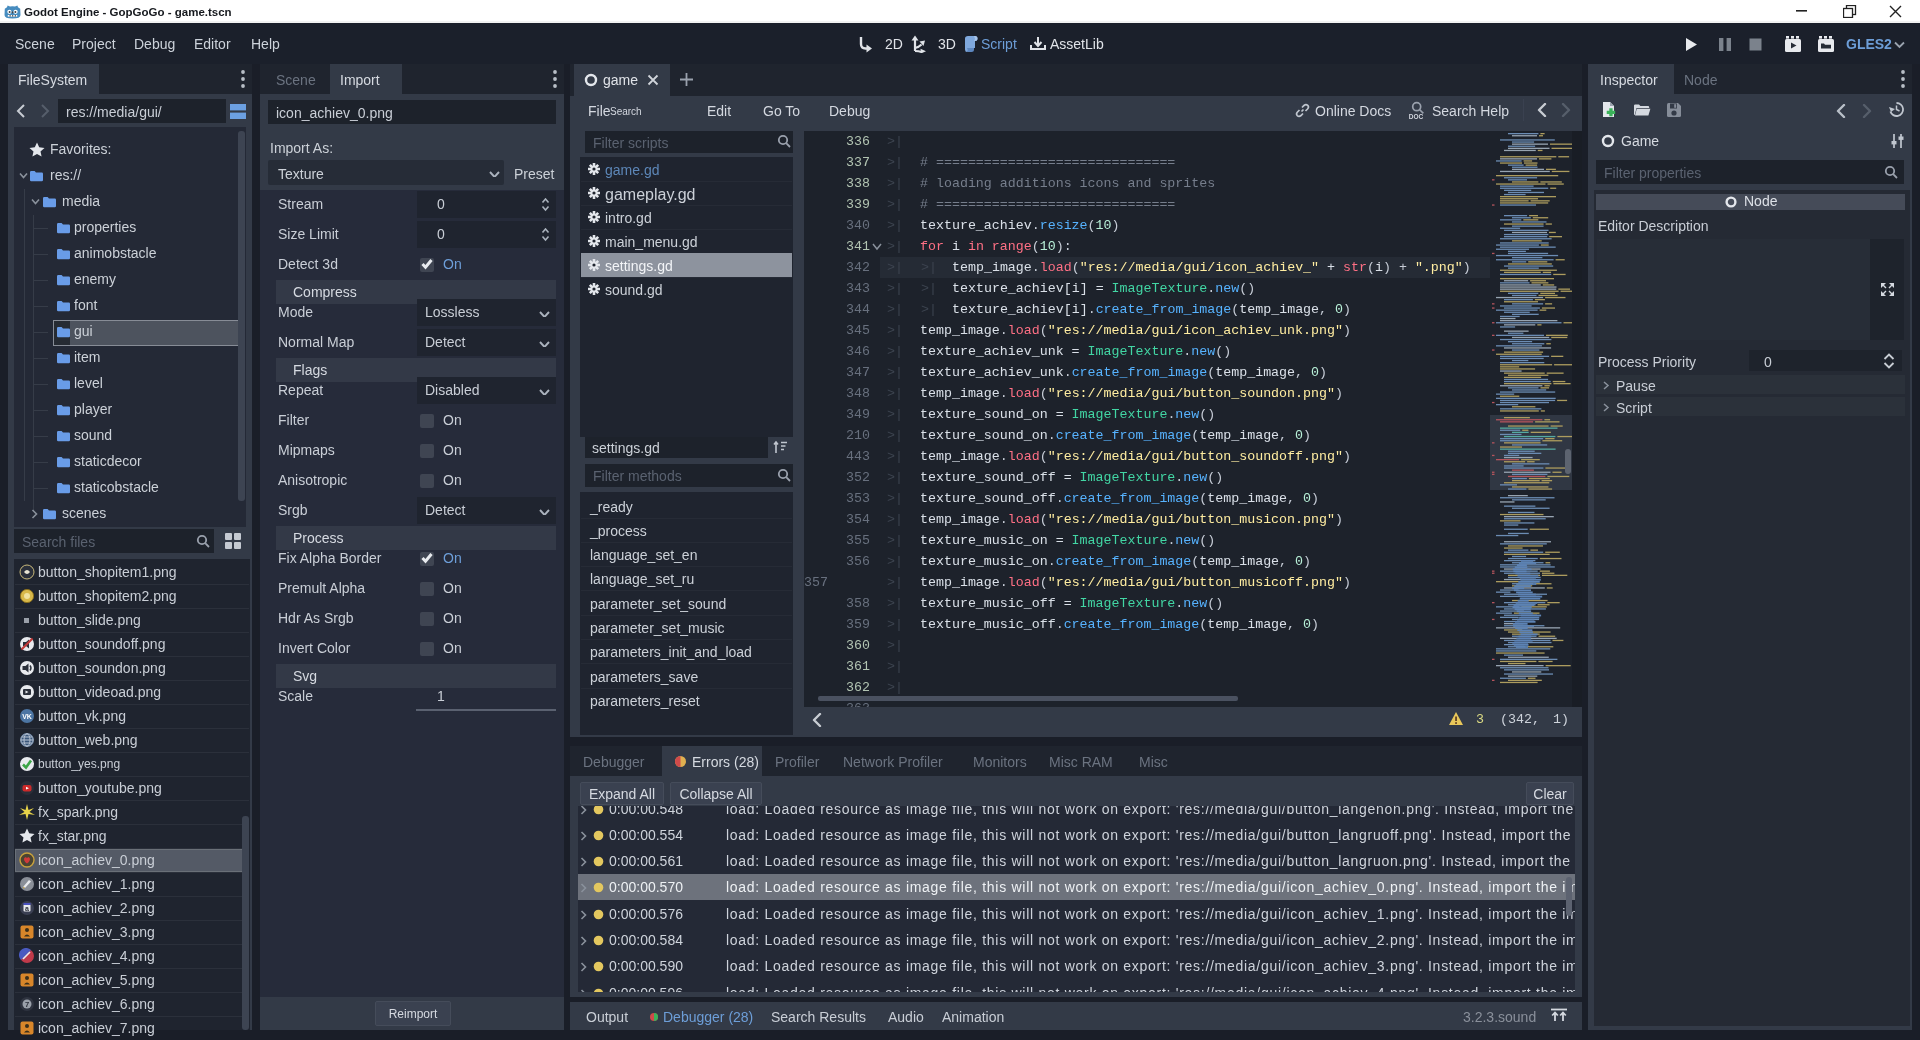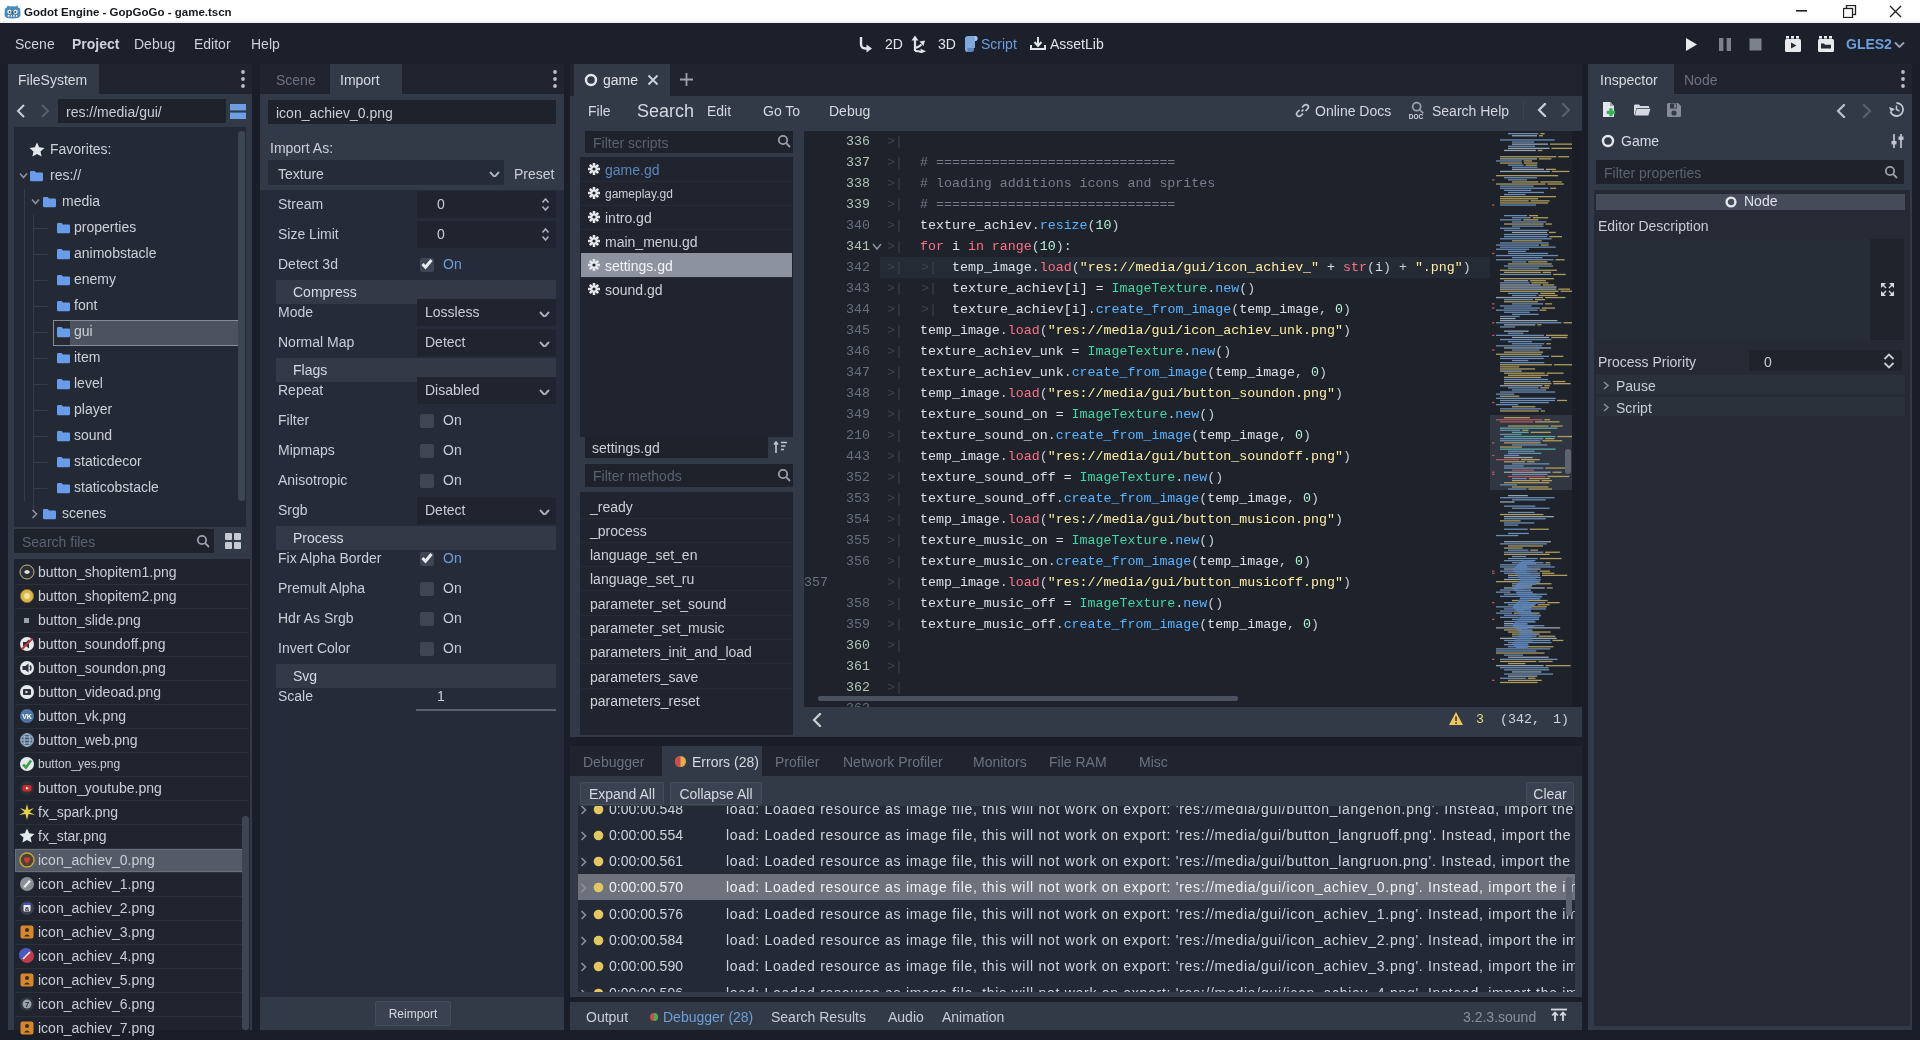--- a/index.html
+++ b/index.html
@@ -28,21 +28,21 @@
   </svg>
 <svg class="a" style="left:1843px;top:5px;" width="14" height="13" viewBox="0 0 14 13">
     <rect x="3.5" y="0.5" width="9" height="9" fill="none" stroke="#222" stroke-width="1.3"></rect>
     <rect x="0.5" y="3.5" width="9" height="9" fill="#fff" stroke="#222" stroke-width="1.3"></rect>
   </svg>
 <svg class="a" style="left:1889px;top:5px;" width="14" height="13" viewBox="0 0 14 13">
     <path d="M1 1 L12 12 M12 1 L1 12" stroke="#222" stroke-width="1.4"></path>
   </svg>
 <div class="a" style="left:0px;top:23px;width:1920px;height:41px;background:#1b202b;"></div>
 <div class="a" style="left:15px;top:35px;font-size:14px;line-height:19px;color:#ccd2da;font-weight:400;white-space:pre;">Scene</div>
-<div class="a" style="left:72px;top:35px;font-size:14px;line-height:19px;color:#ccd2da;font-weight:700;white-space:pre;">Project</div>
+<div class="a" style="left:72px;top:35px;font-size:14px;line-height:19px;color:#ccd2da;font-weight:400;white-space:pre;">Project</div>
 <div class="a" style="left:134px;top:35px;font-size:14px;line-height:19px;color:#ccd2da;font-weight:400;white-space:pre;">Debug</div>
 <div class="a" style="left:194px;top:35px;font-size:14px;line-height:19px;color:#ccd2da;font-weight:400;white-space:pre;">Editor</div>
 <div class="a" style="left:251px;top:35px;font-size:14px;line-height:19px;color:#ccd2da;font-weight:400;white-space:pre;">Help</div>
 <svg class="a" style="left:857px;top:36px;" width="18" height="17" viewBox="0 0 18 17">
     <path d="M4 1 L4 8 Q4 12.5 8.5 12.5 L10 12.5" fill="none" stroke="#e0e3e8" stroke-width="2.4"></path>
 <path d="M9.5 8.5 L15 12.5 L9.5 16.5 Z" fill="#e0e3e8"></path>
   </svg>
 <div class="a" style="left:885px;top:35px;font-size:14px;line-height:19px;color:#e0e3e8;font-weight:400;white-space:pre;">2D</div>
 <svg class="a" style="left:910px;top:35px;" width="19" height="18" viewBox="0 0 19 18">
     <path d="M5 16 L5 4" stroke="#e0e3e8" stroke-width="2.2"></path>
@@ -489,21 +489,21 @@
     <circle cx="7" cy="7" r="5" fill="none" stroke="#e4e7ec" stroke-width="2.4"></circle>
   </svg>
 <div class="a" style="left:603px;top:71px;font-size:14px;line-height:19px;color:#e0e3e8;font-weight:400;white-space:pre;">game</div>
 <svg class="a" style="left:647px;top:74px;" width="12" height="12" viewBox="0 0 12 12">
     <path d="M1.5 1.5 L10.5 10.5 M10.5 1.5 L1.5 10.5" stroke="#d0d4da" stroke-width="1.8"></path>
   </svg>
 <svg class="a" style="left:679px;top:72px;" width="15" height="15" viewBox="0 0 15 15">
     <path d="M7.5 1 L7.5 14 M1 7.5 L14 7.5" stroke="#9aa1ad" stroke-width="1.8"></path>
   </svg>
 <div class="a" style="left:588px;top:102px;font-size:14px;line-height:19px;color:#d4d8e0;font-weight:400;white-space:pre;">File</div>
-<div class="a" style="left:637px;top:102px;font-size:18px;line-height:19px;color:#d4d8e0;font-weight:400;white-space:pre;">Search</div>
+<div class="a" style="left:610px;top:102px;font-size:10px;line-height:19px;color:#d4d8e0;font-weight:400;white-space:pre;">Search</div>
 <div class="a" style="left:707px;top:102px;font-size:14px;line-height:19px;color:#d4d8e0;font-weight:400;white-space:pre;">Edit</div>
 <div class="a" style="left:763px;top:102px;font-size:14px;line-height:19px;color:#d4d8e0;font-weight:400;white-space:pre;">Go To</div>
 <div class="a" style="left:829px;top:102px;font-size:14px;line-height:19px;color:#d4d8e0;font-weight:400;white-space:pre;">Debug</div>
 <svg class="a" style="left:1295px;top:103px;" width="15" height="15" viewBox="0 0 15 15">
     <g stroke="#c0c6cf" stroke-width="1.7" fill="none">
       <path d="M6.5 8.5 L8.5 6.5"></path>
       <path d="M7 4.5 L9 2.5 Q11 0.8 12.7 2.4 Q14.3 4 12.5 6 L10.5 8"></path>
       <path d="M8 10.5 L6 12.5 Q4 14.2 2.3 12.6 Q0.7 11 2.5 9 L4.5 7"></path>
     </g>
   </svg>
@@ -527,21 +527,21 @@
   </svg>
 <div class="a" style="left:580px;top:157px;width:213px;height:280px;background:#1f242f;"></div>
 <svg class="a" style="left:587px;top:162px;" width="14" height="14">
     <use href="#gear"></use>
   </svg>
 <div class="a" style="left:605px;top:161px;font-size:14px;line-height:19px;color:#5d87b8;font-weight:400;white-space:pre;">game.gd</div>
 <div class="a" style="left:581px;top:181px;width:211px;height:1px;background:#262b36;"></div>
 <svg class="a" style="left:587px;top:186px;" width="14" height="14">
     <use href="#gear"></use>
   </svg>
-<div class="a" style="left:605px;top:185px;font-size:12px;line-height:19px;color:#ccd1d8;font-weight:400;white-space:pre;">gameplay.gd</div>
+<div class="a" style="left:605px;top:185px;font-size:16px;line-height:19px;color:#ccd1d8;font-weight:400;white-space:pre;">gameplay.gd</div>
 <div class="a" style="left:581px;top:205px;width:211px;height:1px;background:#262b36;"></div>
 <svg class="a" style="left:587px;top:210px;" width="14" height="14">
     <use href="#gear"></use>
   </svg>
 <div class="a" style="left:605px;top:209px;font-size:14px;line-height:19px;color:#ccd1d8;font-weight:400;white-space:pre;">intro.gd</div>
 <div class="a" style="left:581px;top:229px;width:211px;height:1px;background:#262b36;"></div>
 <svg class="a" style="left:587px;top:234px;" width="14" height="14">
     <use href="#gear"></use>
   </svg>
 <div class="a" style="left:605px;top:233px;font-size:14px;line-height:19px;color:#ccd1d8;font-weight:400;white-space:pre;">main_menu.gd</div>
@@ -1141,21 +1141,21 @@
 <div class="a" style="left:662px;top:746px;width:100px;height:30px;background:#333a47;"></div>
 <div class="a" style="left:583px;top:753px;font-size:14px;line-height:19px;color:#6b7380;font-weight:400;white-space:pre;">Debugger</div>
 <svg class="a" style="left:674px;top:755px;" width="14" height="13" viewBox="0 0 14 13">
     <circle cx="6.5" cy="6.5" r="5.5" fill="#e0b050"></circle>
     <path d="M6.5 1 A5.5 5.5 0 0 0 6.5 12 Z" fill="#d04a4a"></path>
   </svg>
 <div class="a" style="left:692px;top:753px;font-size:14px;line-height:19px;color:#d6dae1;font-weight:400;white-space:pre;">Errors (28)</div>
 <div class="a" style="left:775px;top:753px;font-size:14px;line-height:19px;color:#6b7380;font-weight:400;white-space:pre;">Profiler</div>
 <div class="a" style="left:843px;top:753px;font-size:14px;line-height:19px;color:#6b7380;font-weight:400;white-space:pre;">Network Profiler</div>
 <div class="a" style="left:973px;top:753px;font-size:14px;line-height:19px;color:#6b7380;font-weight:400;white-space:pre;">Monitors</div>
-<div class="a" style="left:1049px;top:753px;font-size:14px;line-height:19px;color:#6b7380;font-weight:400;white-space:pre;">File RAM</div>
+<div class="a" style="left:1049px;top:753px;font-size:14px;line-height:19px;color:#6b7380;font-weight:400;white-space:pre;">Misc RAM</div>
 <div class="a" style="left:1139px;top:753px;font-size:14px;line-height:19px;color:#6b7380;font-weight:400;white-space:pre;">Misc</div>
 <div class="a" style="left:580px;top:782px;width:84px;height:23px;background:#3a4150;border:1px solid #454c5a;border-radius:2px"></div>
 <div class="a" style="left:580px;top:785px;width:84px;text-align:center;font-size:14px;line-height:19px;color:#d5d9e0;font-weight:400;white-space:pre;">Expand All</div>
 <div class="a" style="left:670px;top:782px;width:92px;height:23px;background:#3a4150;border:1px solid #454c5a;border-radius:2px"></div>
 <div class="a" style="left:670px;top:785px;width:92px;text-align:center;font-size:14px;line-height:19px;color:#d5d9e0;font-weight:400;white-space:pre;">Collapse All</div>
 <div class="a" style="left:1526px;top:782px;width:48px;height:23px;background:#3a4150;border:1px solid #454c5a;border-radius:2px"></div>
 <div class="a" style="left:1526px;top:785px;width:48px;text-align:center;font-size:14px;line-height:19px;color:#d5d9e0;font-weight:400;white-space:pre;">Clear</div>
 <div class="a" style="left:578px;top:806px;width:997px;height:186px;background:#242936;overflow:hidden">
 <svg class="a" style="left:2px;top:-1px" width="8" height="10">
       <path d="M1.5 1 L5.5 5 L1.5 9" fill="none" stroke="#8a919c" stroke-width="1.6"></path>

